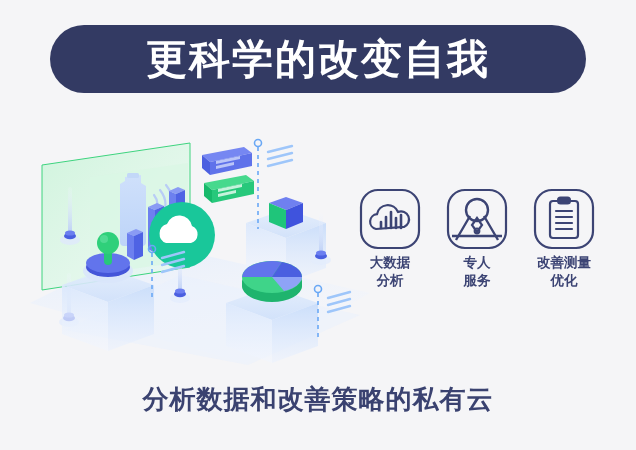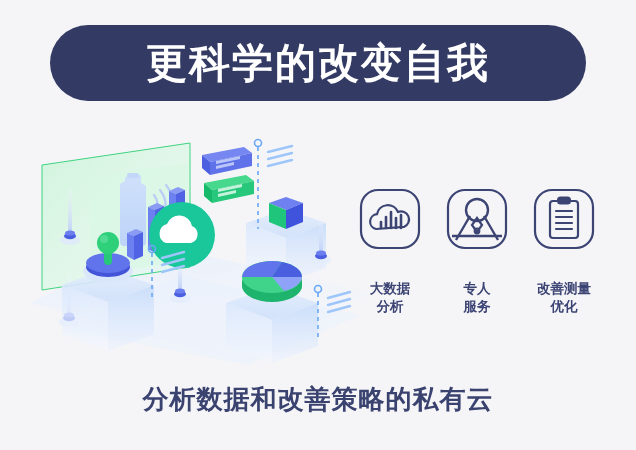--- a/index.html
+++ b/index.html
@@ -21,21 +21,21 @@
     background: #f5f5f7;
     overflow: hidden;
   }
 
   
   #title-banner {
     position: absolute;
     left: 50px;
     top: 25px;
     width: 536px;
-    height: 76px;
+    height: 68px;
     background: #333a63;
     border-radius: 38px;
     display: flex;
     align-items: center;
     justify-content: center;
   }
   #title-text {
     color: #ffffff;
     font-size: 41px;
     font-weight: bold;
@@ -69,21 +69,21 @@
     display: flex;
     flex-direction: column;
     align-items: center;
   }
   .feature-icon {
     width: 62px;
     height: 62px;
   }
   .feature-icon svg { display: block; }
   .feature-label {
-    margin-top: 29px;
+    margin-top: 3px;
     color: #3c4474;
     font-size: 13.5px;
     font-weight: bold;
     line-height: 1.35;
     text-align: center;
     white-space: nowrap;
   }
 
   
   #tagline {

